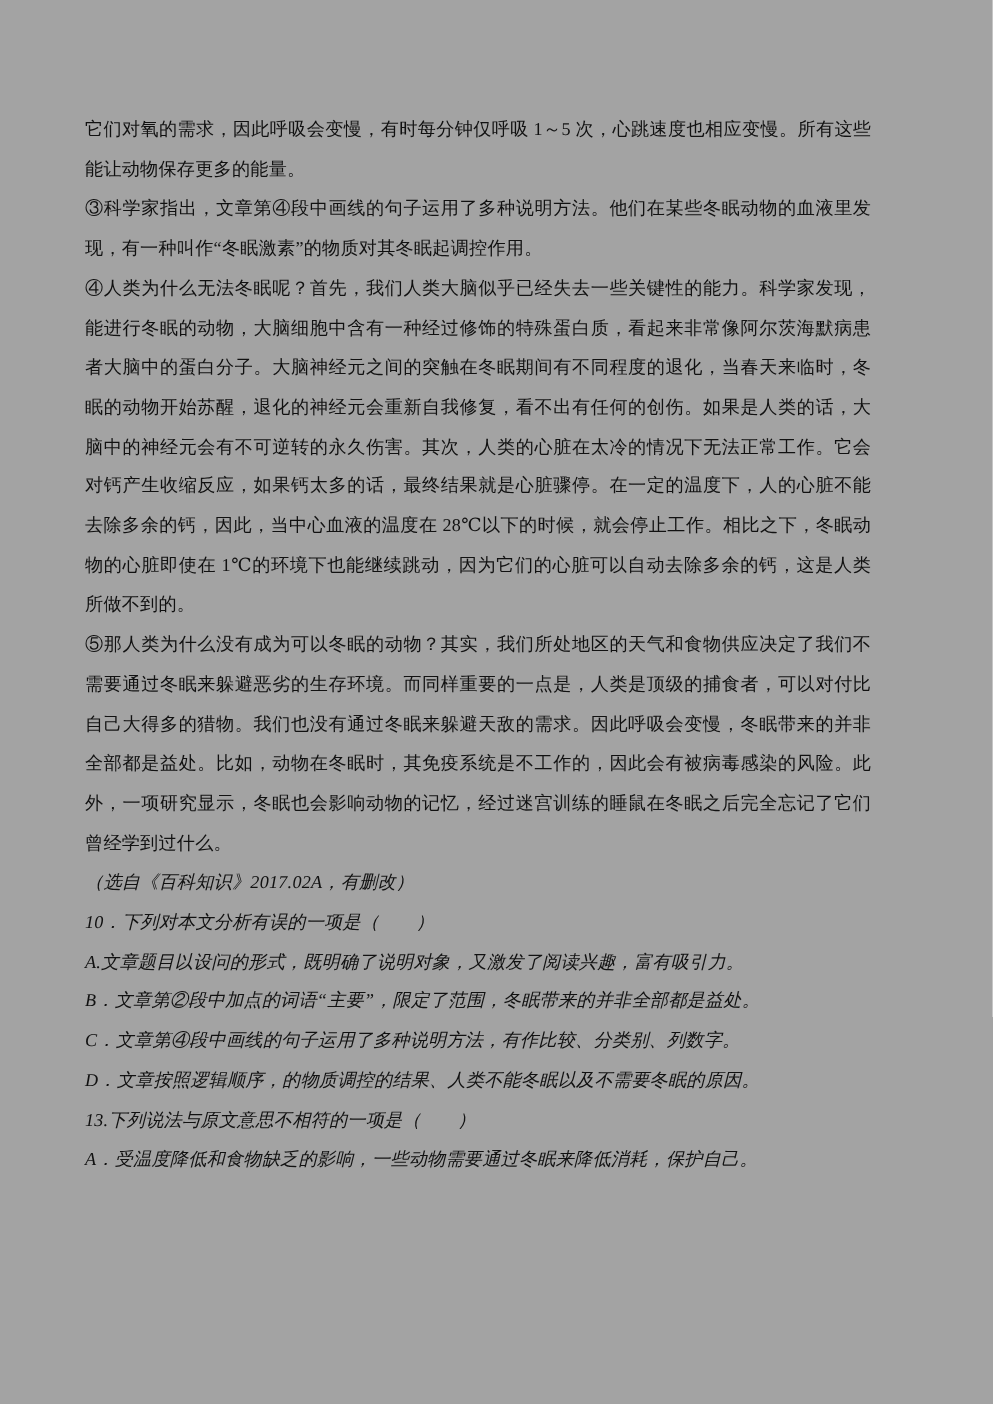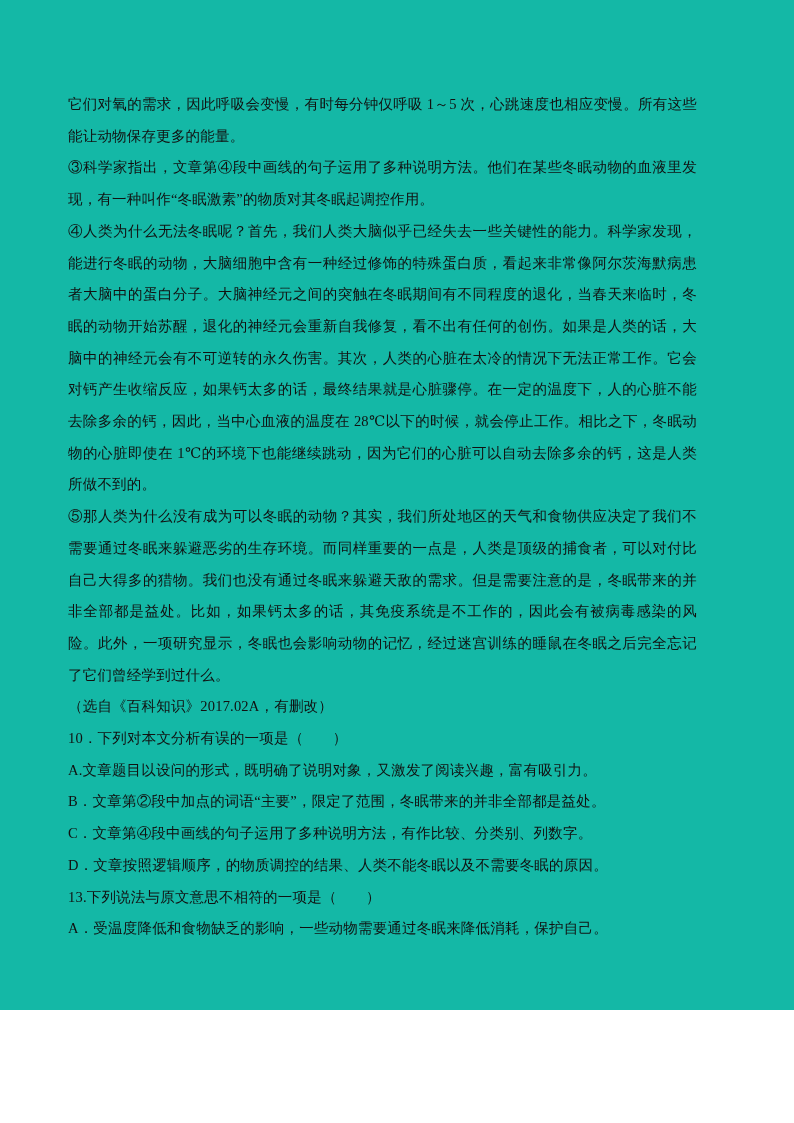--- a/index.html
+++ b/index.html
@@ -10,51 +10,52 @@
   body {
     width: 794px;
     height: 1123px;
     overflow: hidden;
     font-family: "Liberation Serif", "DejaVu Serif", serif;
     color: #111111;
   }
   .page {
     box-sizing: border-box;
     width: 794px;
-    height: 1010px;
+    height: 1123px;
     padding: 89px 97px 0 68px;
-    background: #14b8a6;
+    background: #a3a3a3;
   }
   .para {
     margin: 0;
     font-size: 14.5px;
     line-height: 31.7px;
     text-align: justify;
     text-justify: inter-character;
     letter-spacing: 0.2px;
     word-break: break-all;
   }
   .line {
     margin: 0;
     font-size: 14.5px;
     line-height: 31.7px;
     text-align: left;
     letter-spacing: 0.2px;
     word-break: break-all;
+    font-style: italic;
   }
 </style>
 </head>
 <body>
 
 <div class="page">
 
   <p class="para">它们对氧的需求，因此呼吸会变慢，有时每分钟仅呼吸 1～5 次，心跳速度也相应变慢。所有这些能让动物保存更多的能量。</p>
   <p class="para">③科学家指出，文章第④段中画线的句子运用了多种说明方法。他们在某些冬眠动物的血液里发现，有一种叫作“冬眠激素”的物质对其冬眠起调控作用。</p>
   <p class="para">④人类为什么无法冬眠呢？首先，我们人类大脑似乎已经失去一些关键性的能力。科学家发现，能进行冬眠的动物，大脑细胞中含有一种经过修饰的特殊蛋白质，看起来非常像阿尔茨海默病患者大脑中的蛋白分子。大脑神经元之间的突触在冬眠期间有不同程度的退化，当春天来临时，冬眠的动物开始苏醒，退化的神经元会重新自我修复，看不出有任何的创伤。如果是人类的话，大脑中的神经元会有不可逆转的永久伤害。其次，人类的心脏在太冷的情况下无法正常工作。它会对钙产生收缩反应，如果钙太多的话，最终结果就是心脏骤停。在一定的温度下，人的心脏不能去除多余的钙，因此，当中心血液的温度在 28℃以下的时候，就会停止工作。相比之下，冬眠动物的心脏即使在 1℃的环境下也能继续跳动，因为它们的心脏可以自动去除多余的钙，这是人类所做不到的。</p>
-  <p class="para">⑤那人类为什么没有成为可以冬眠的动物？其实，我们所处地区的天气和食物供应决定了我们不需要通过冬眠来躲避恶劣的生存环境。而同样重要的一点是，人类是顶级的捕食者，可以对付比自己大得多的猎物。我们也没有通过冬眠来躲避天敌的需求。但是需要注意的是，冬眠带来的并非全部都是益处。比如，如果钙太多的话，其免疫系统是不工作的，因此会有被病毒感染的风险。此外，一项研究显示，冬眠也会影响动物的记忆，经过迷宫训练的睡鼠在冬眠之后完全忘记了它们曾经学到过什么。</p>
+  <p class="para">⑤那人类为什么没有成为可以冬眠的动物？其实，我们所处地区的天气和食物供应决定了我们不需要通过冬眠来躲避恶劣的生存环境。而同样重要的一点是，人类是顶级的捕食者，可以对付比自己大得多的猎物。我们也没有通过冬眠来躲避天敌的需求。因此呼吸会变慢，冬眠带来的并非全部都是益处。比如，动物在冬眠时，其免疫系统是不工作的，因此会有被病毒感染的风险。此外，一项研究显示，冬眠也会影响动物的记忆，经过迷宫训练的睡鼠在冬眠之后完全忘记了它们曾经学到过什么。</p>
   <p class="line">（选自《百科知识》2017.02A，有删改）</p>
 
 
   <div>
     <p class="line">10．下列对本文分析有误的一项是（　　）</p>
     <p class="line">A.文章题目以设问的形式，既明确了说明对象，又激发了阅读兴趣，富有吸引力。</p>
     <p class="line">B．文章第②段中加点的词语“主要”，限定了范围，冬眠带来的并非全部都是益处。</p>
     <p class="line">C．文章第④段中画线的句子运用了多种说明方法，有作比较、分类别、列数字。</p>
     <p class="line">D．文章按照逻辑顺序，的物质调控的结果、人类不能冬眠以及不需要冬眠的原因。</p>
   </div>

